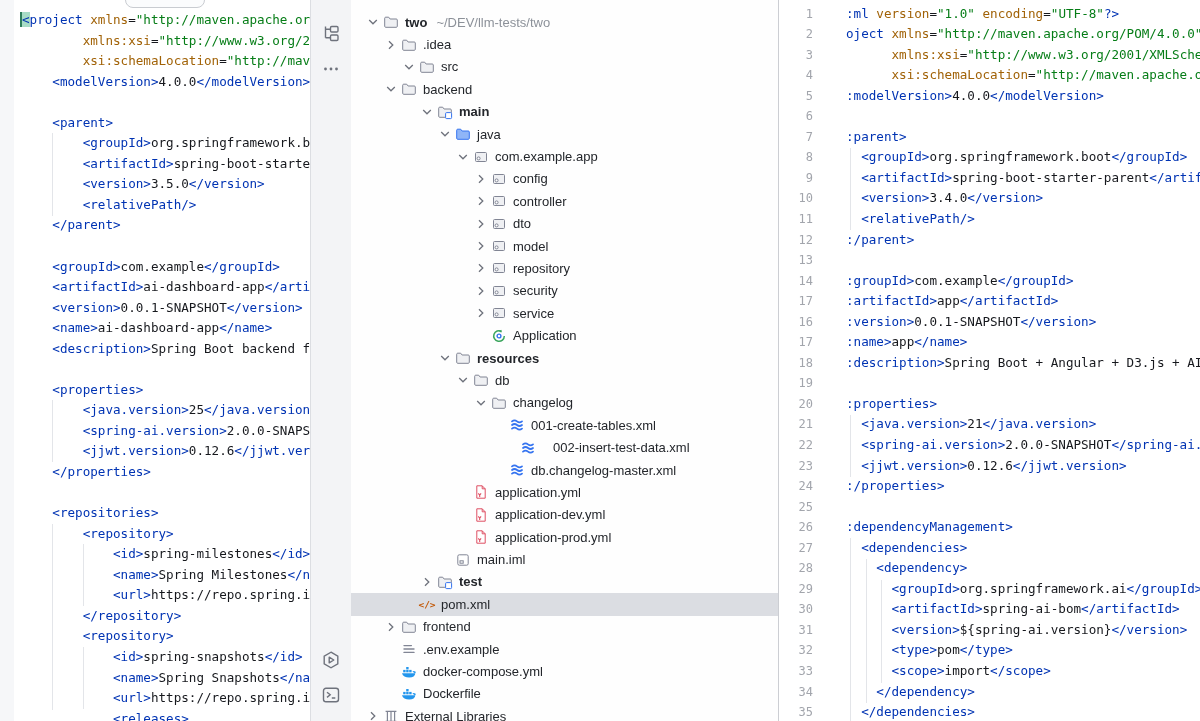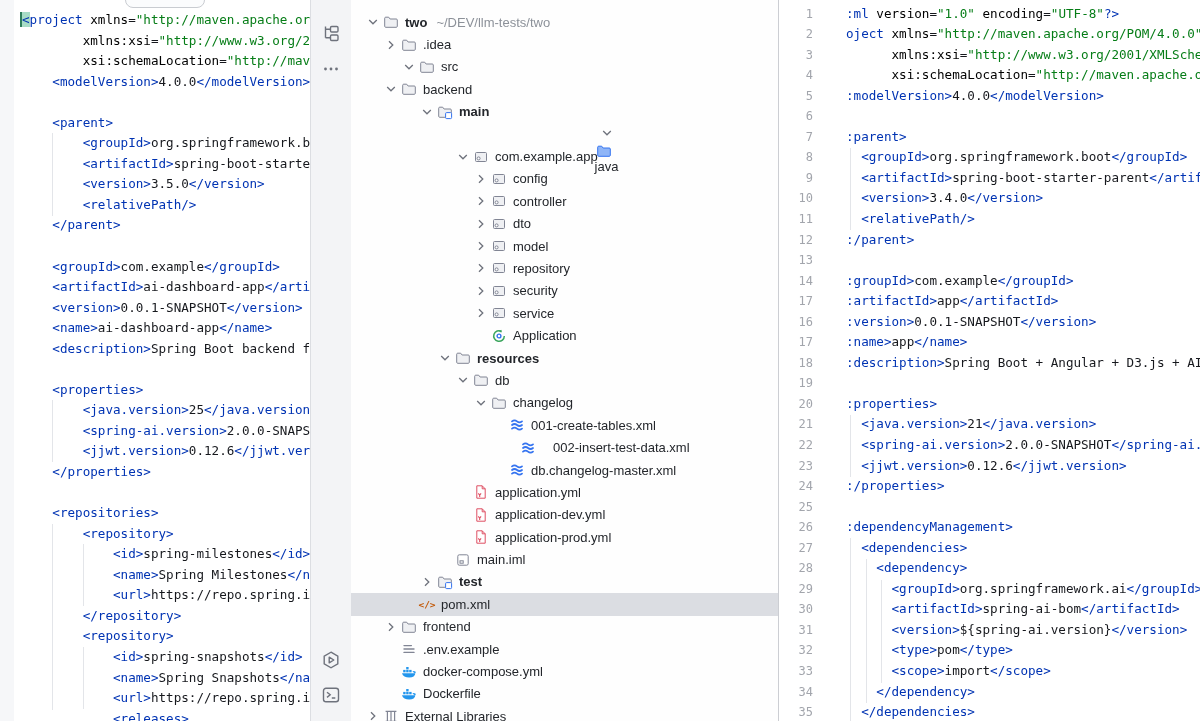--- a/index.html
+++ b/index.html
@@ -8,21 +8,21 @@
 
   
   #left-window{position:absolute;left:0;top:0;width:310px;height:721px;background:#fff;overflow:hidden}
   #left-gutter{position:absolute;left:0;top:0;width:14px;height:721px;background:#F6F7F9}
   #tab-fragment{position:absolute;left:125px;top:-10px;width:78px;height:16px;border:1px solid #C9CCD1;
                 border-radius:8px;background:#FBFCFD}
   #left-code{position:absolute;left:22px;top:10px;white-space:nowrap}
   .code-line{height:20.55px;line-height:20.55px;font-family:"DejaVu Sans Mono","Liberation Mono",monospace;
              font-size:12.6px;white-space:pre}
   .c-t{color:#0033B3}
-  .c-a{color:#000000}
+  .c-a{color:#a16207}
   .c-s{color:#067D17}
   .c-p{color:#16181D}
   .c-hl{color:#0033B3;background:#A7DCC6;box-shadow:-2px 0 0 #2E7D5B}
   .guide{position:absolute;width:1px;background:#E3E5E9}
 
   
   #tool-strip{position:absolute;left:310px;top:0;width:41px;height:721px;background:#F3F4F6;
               border-left:1px solid #DCDEE2;box-sizing:border-box}
   .strip-icon{position:absolute;left:50%;transform:translateX(-50%);width:20px;height:20px;cursor:pointer}
 
@@ -187,21 +187,21 @@
         </svg>
       </span>
       <span class="ticon">
         <svg width="16" height="16" viewBox="0 0 16 16">
           <path d="M1.7 4.2c0-.6.4-1 1-1h3l1.4 1.8h6.2c.6 0 1 .4 1 1v6.3c0 .6-.4 1-1 1H2.7c-.6 0-1-.4-1-1z" fill="#EFF0F3" stroke="#818594"></path>
           <rect x="8.6" y="8.6" width="6" height="6" rx="1" fill="#fff" stroke="#3574F0"></rect>
         </svg>
       </span>
       <span class="tlabel bold">main</span>
     </div>
-    <div class="tree-row" style="padding-left: 84px; flex-direction: column;">
+    <div class="tree-row" style="padding-left: 84px;">
       <span class="chev">
         <svg width="16" height="16" viewBox="0 0 16 16">
           <path d="M4.2 6l3.8 3.8L11.8 6" fill="none" stroke="#6E727C" stroke-width="1.3"></path>
         </svg>
       </span>
       <span class="ticon">
         <svg width="16" height="16" viewBox="0 0 16 16">
           <path d="M1.7 4.2c0-.6.4-1 1-1h3l1.4 1.8h6.2c.6 0 1 .4 1 1v6.3c0 .6-.4 1-1 1H2.7c-.6 0-1-.4-1-1z" fill="#8FB5F7" stroke="#3574F0"></path>
         </svg>
       </span>

